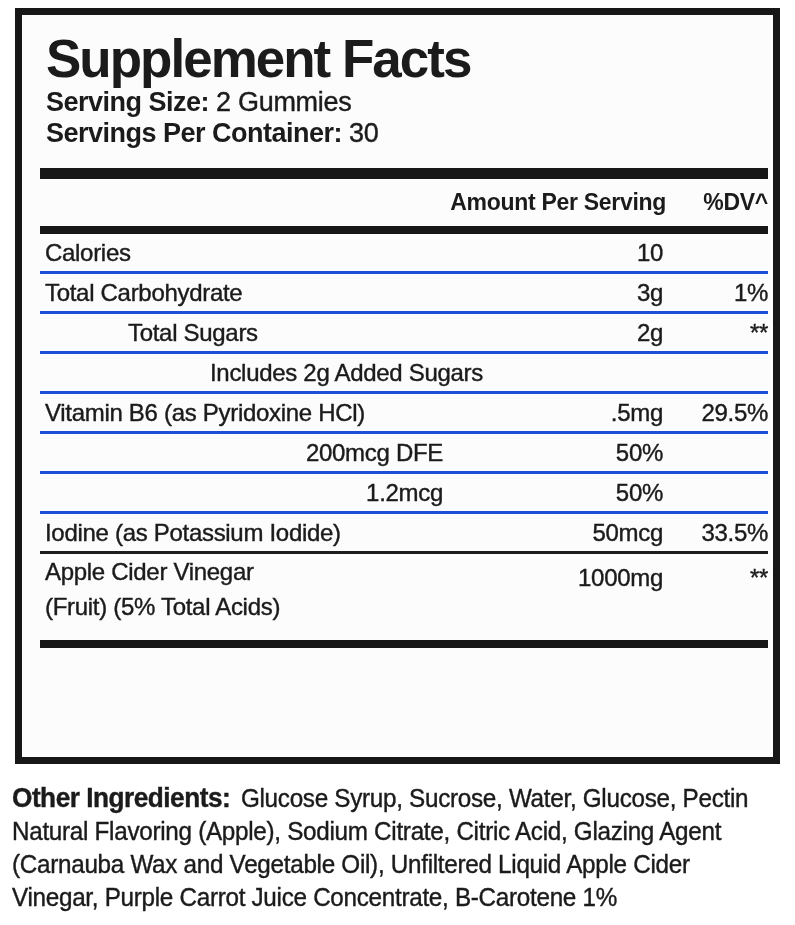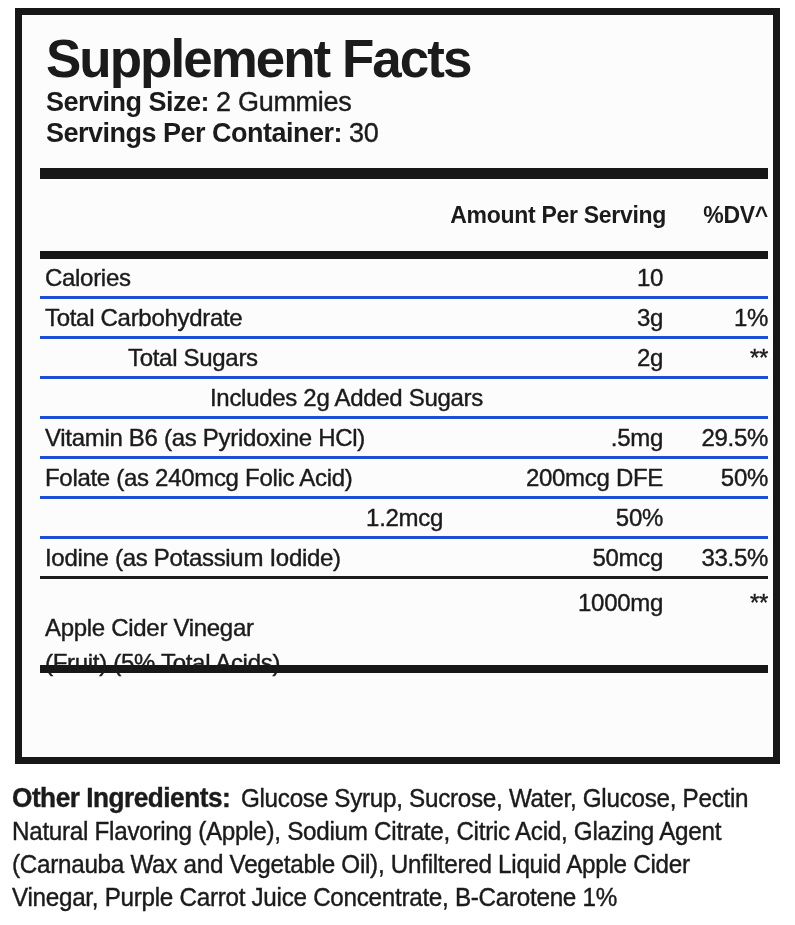--- a/index.html
+++ b/index.html
@@ -36,42 +36,42 @@
   .serving-line .lbl{font-weight:700;letter-spacing:-0.5px;}
   .serving-line .val{margin-left:7px;letter-spacing:-0.3px;}
 
   .bar{background:#171717;}
   .bar-1{height:11px;margin-top:19px;}
   .bar-2{height:8px;}
   .bar-3{height:8px;}
 
   .hdr-row{
     display:grid;grid-template-columns:1fr 228px 102px;
-    align-items:center;height:72px;
+    align-items:center;height:47px;
   }
   .hdr-amt{font-weight:700;font-size:23px;text-align:right;letter-spacing:-0.3px;}
   .hdr-dv{font-weight:700;font-size:23px;text-align:right;letter-spacing:-0.3px;}
 
   .row{
     display:grid;grid-template-columns:1fr 220px 105px;
     align-items:center;height:37px;
     font-size:24px;letter-spacing:-0.3px;
   }
   .row + .row{border-top:3px solid #1d4ed8;}
   .row .name{padding-left:5px;white-space:nowrap;}
   .row .name.ind-1{padding-left:88px;}
   .row .name.ind-2{padding-left:170px;}
   .row .amt{text-align:right;white-space:nowrap;}
   .row .dv{text-align:right;white-space:nowrap;}
 
   .row.tall{
     height:86px;border-top:3px solid #1d1d1d;
     align-items:flex-start;
   }
-  .row.tall .name{line-height:35px;padding-top:6px;margin-top:25px;}
+  .row.tall .name{line-height:35px;padding-top:0;}
   .row.tall .amt,.row.tall .dv{line-height:35px;padding-top:6px;}
 
   .footnotes{
     padding:9px 0 0 5px;font-size:25px;line-height:35px;letter-spacing:-0.3px;
   }
   .footnotes div{white-space:nowrap;}
 
   .other{
     position:absolute;left:12px;top:782px;width:770px;
     font-size:25px;line-height:33px;letter-spacing:-0.3px;
@@ -124,21 +124,20 @@
       <div class="name ind-2">Includes 2g Added Sugars</div>
       <div class="amt"></div>
       <div class="dv">4%</div>
     </div>
     <div class="row thick">
       <div class="name">Vitamin B6 (as Pyridoxine HCl)</div>
       <div class="amt">.5mg</div>
       <div class="dv">29.5%</div>
     </div>
     <div class="row thick">
-      <div class="name">Folate (as 240mcg Folic Acid)</div>
       <div class="amt">200mcg DFE</div>
       <div class="dv">50%</div>
     </div>
     <div class="row thick">
       <div class="amt">1.2mcg</div>
       <div class="dv">50%</div>
     </div>
     <div class="row thick">
       <div class="name">Iodine (as Potassium Iodide)</div>
       <div class="amt">50mcg</div>

